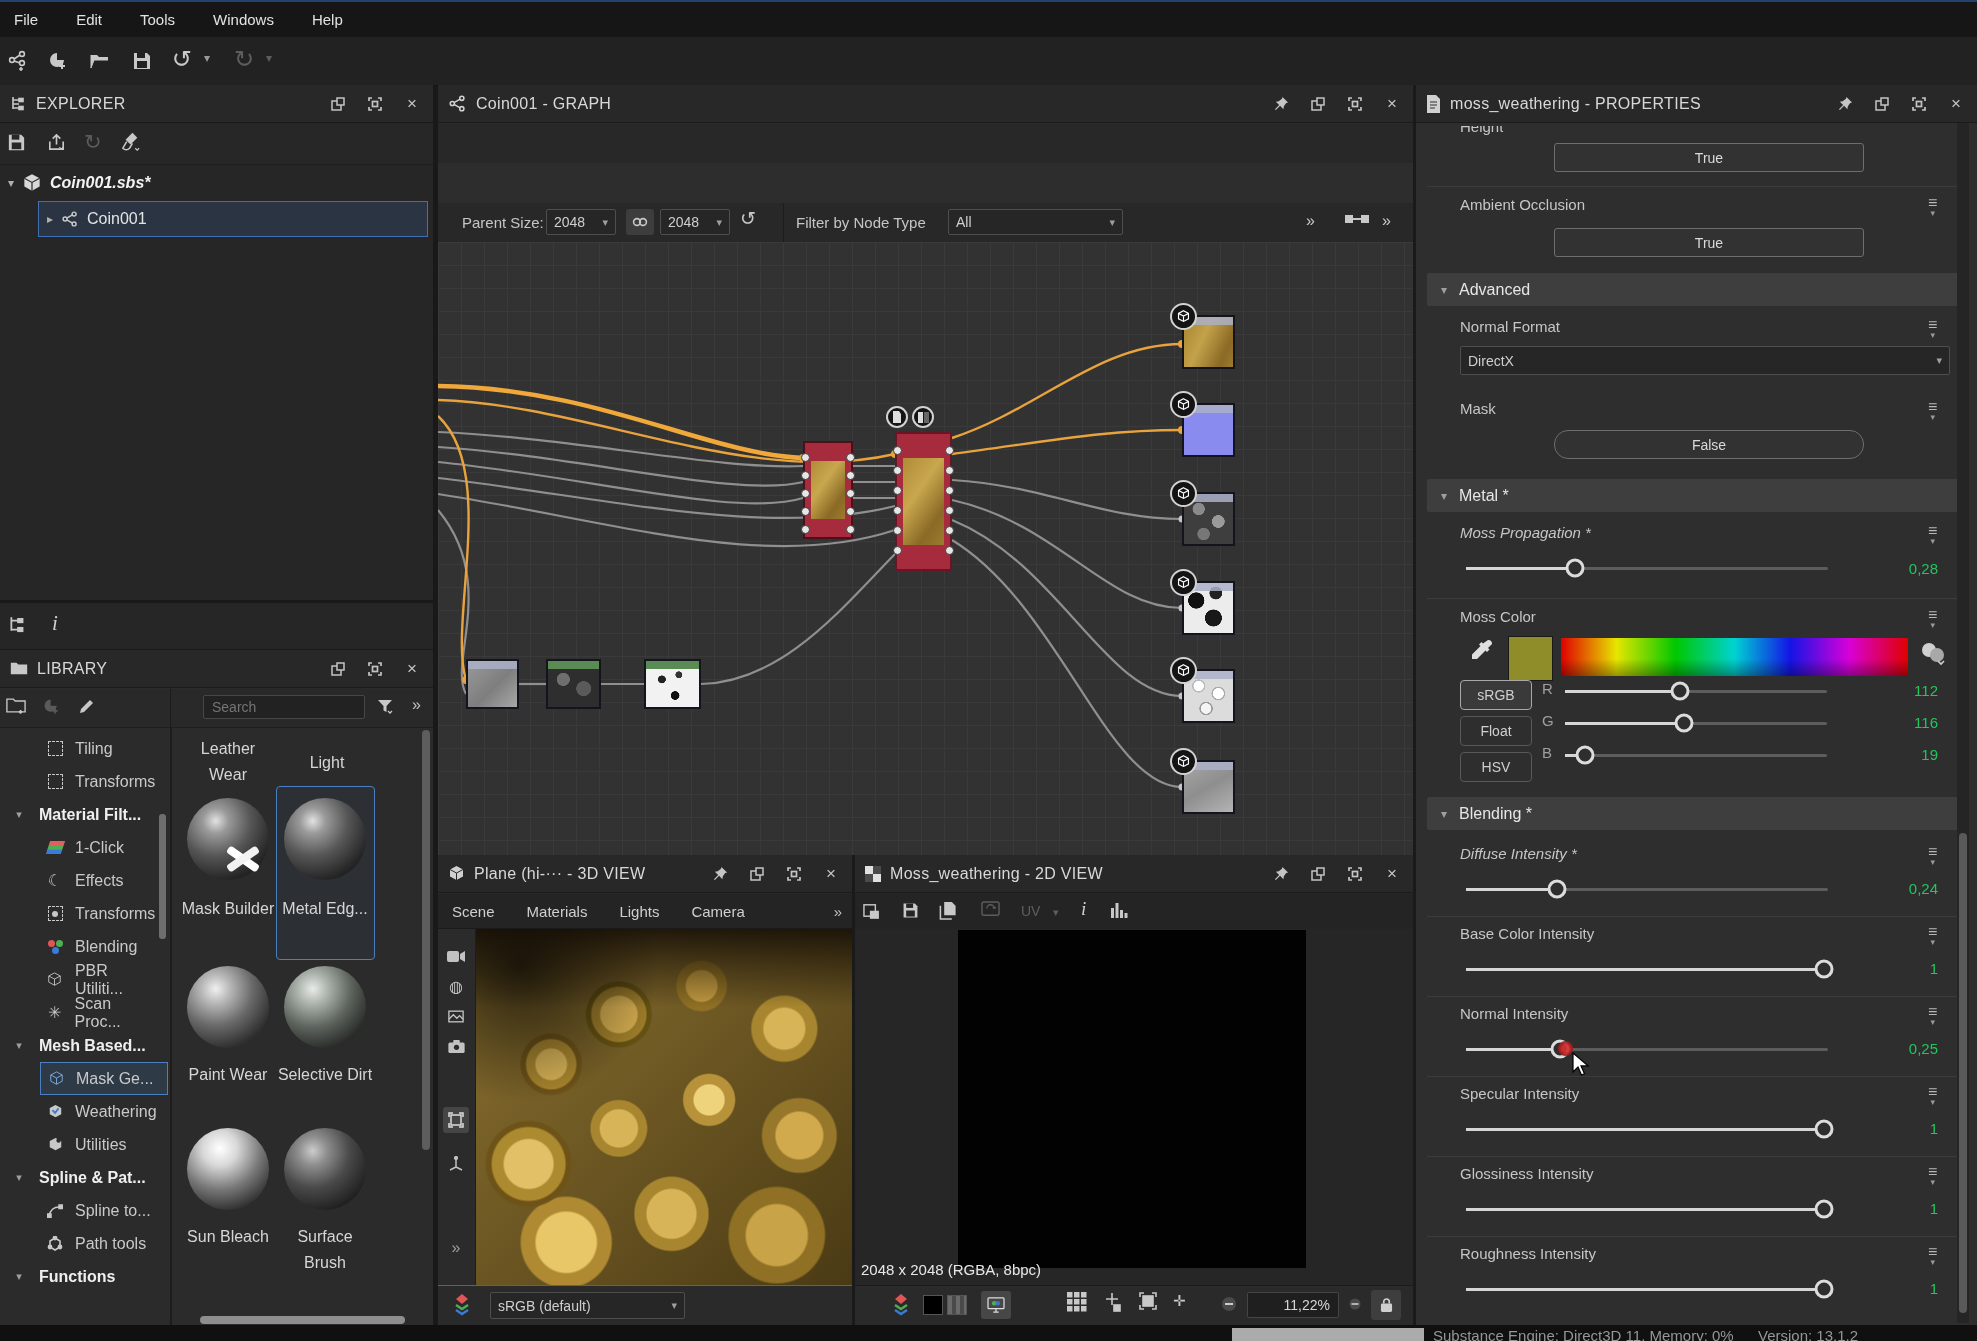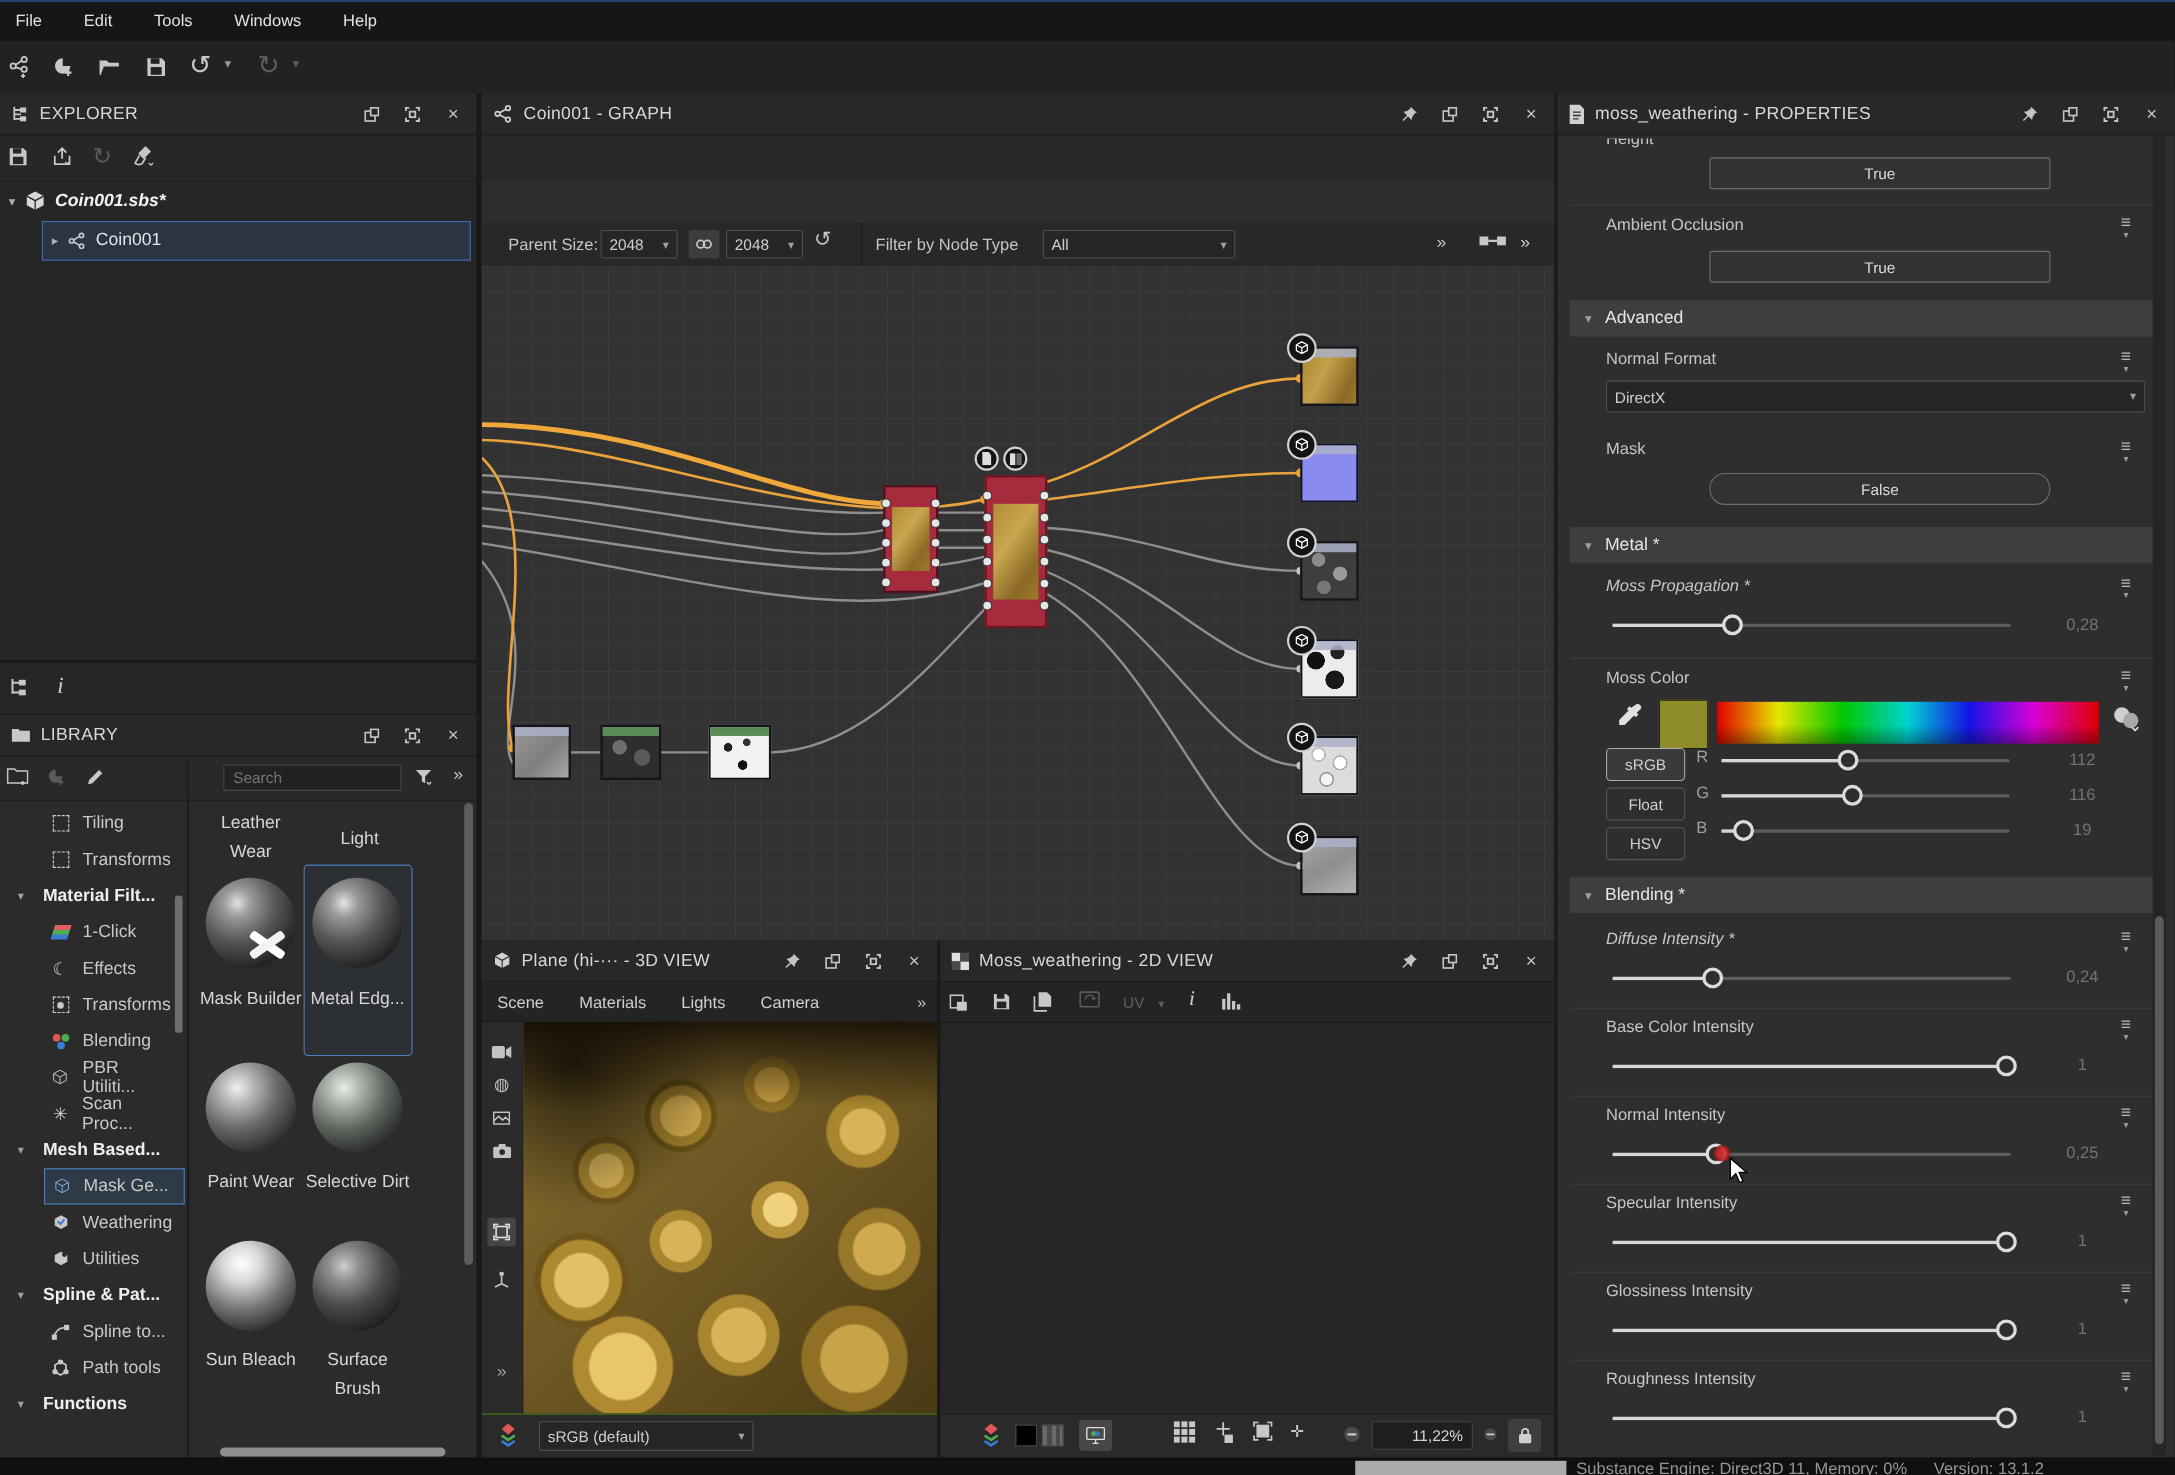--- a/index.html
+++ b/index.html
@@ -22,21 +22,21 @@
   .secbar .car{color:#9f9f9f;font-size:12px;}
   .plabel{position:absolute;color:#c6c6c6;font-size:15px;white-space:nowrap;}
   .plabel.it{font-style:italic;}
   .preset{position:absolute;left:1928px;color:#b8b8b8;font-size:16px;line-height:10px;text-align:center;}
   .preset small{display:block;font-size:9px;color:#9a9a9a;}
   .valbtn{position:absolute;left:1554px;width:308px;height:27px;background:#323232;border:1px solid #6e6e6e;border-radius:3px;color:#dadada;font-size:14px;display:flex;align-items:center;justify-content:center;}
   .sep{position:absolute;left:1427px;width:536px;height:1px;background:#3c3c3c;}
   .track{position:absolute;height:3px;background:#5d5d5d;border-radius:2px;}
   .track .fill{position:absolute;left:0;top:0;height:3px;background:#d6d6d6;}
   .track .knob{position:absolute;top:1px;width:13px;height:13px;border:3px solid #dcdcdc;background:#2e2e2e;border-radius:50%;transform:translate(-50%,-50%);}
-  .pval{position:absolute;width:90px;left:1848px;color:#737373;font-size:15px;text-align:center;}
+  .pval{position:absolute;width:90px;left:1848px;color:#22c55e;font-size:15px;text-align:right;}
   .modebtn{position:absolute;left:1460px;width:72px;height:30px;background:#2e2e2e;border:1px solid #585858;border-radius:4px;color:#cfcfcf;font-size:14px;display:flex;align-items:center;justify-content:center;box-sizing:border-box;}
   .modebtn.sel{border-color:#a8a8a8;background:#3a3a3a;}
   .cat{position:absolute;left:0;width:160px;height:33px;display:flex;align-items:center;gap:9px;color:#c9c9c9;font-size:16px;box-sizing:border-box;}
   .cat.hdr{font-weight:bold;color:#efefef;padding-left:8px;}
   .cat.itm{padding-left:44px;}
   .cat .cicon{width:22px;display:flex;justify-content:center;}
   .sphere{position:absolute;width:82px;height:82px;border-radius:50%;
     background:radial-gradient(circle at 35% 28%,#e2e2e2 0%,#9a9a9a 16%,#565656 44%,#262626 74%,#0e0e0e 100%);}
   .glabel{position:absolute;width:96px;text-align:center;color:#d6d6d6;font-size:16px;line-height:26px;}
   .node{position:absolute;background:#a62b3d;border:2px solid #4d0f1c;box-sizing:border-box;}
@@ -821,20 +821,24 @@
     <div class="abs" style="left:226px;top:4px;color:#d0d0d0;font-size:19px;font-style:italic;font-family:'Liberation Serif',serif;">i</div>
     <div class="abs gicon" style="left:256px;top:8px;">
         <svg width="18" height="16" viewBox="0 0 18 16" fill="#c8c8c8">
           <rect x="0" y="6" width="3" height="10"></rect>
           <rect x="4.5" y="1" width="3" height="15"></rect>
           <rect x="9" y="8" width="3" height="8"></rect>
           <rect x="13.5" y="11" width="3" height="5"></rect>
         </svg>
       </div>
   </div>
+  <div class="abs" style="left:0;top:74px;width:558px;height:356px;background:#262626;overflow:hidden;">
+    <div class="abs" style="left:103px;top:1px;width:348px;height:338px;background:#020202;"></div>
+    <div class="abs" style="left:6px;top:332px;color:#e8e8e8;font-size:15px;">2048 x 2048 (RGBA, 8bpc)</div>
+  </div>
   <div class="abs" style="left:0;top:430px;width:558px;height:40px;background:#2a2a2a;border-top:1px solid #1c1c1c;">
     <div class="abs gicon" style="left:36px;top:8px;">
         <svg width="20" height="22" viewBox="0 0 20 22">
           <path d="M10 0l6 5-6 5-6-5z" fill="#e05555"></path>
           <path d="M4 11l6 4 6-4" stroke="#4fae54" stroke-width="2.4" fill="none"></path>
           <path d="M4 16l6 4 6-4" stroke="#3a7bd5" stroke-width="2.4" fill="none"></path>
         </svg>
       </div>
     <div class="abs swb" style="left:68px;top:9px;background:#000;"></div>
     <div class="abs swb" style="left:92px;top:9px;background:repeating-linear-gradient(90deg,#6a6a6a 0 4px,#4a4a4a 4px 8px);"></div>

